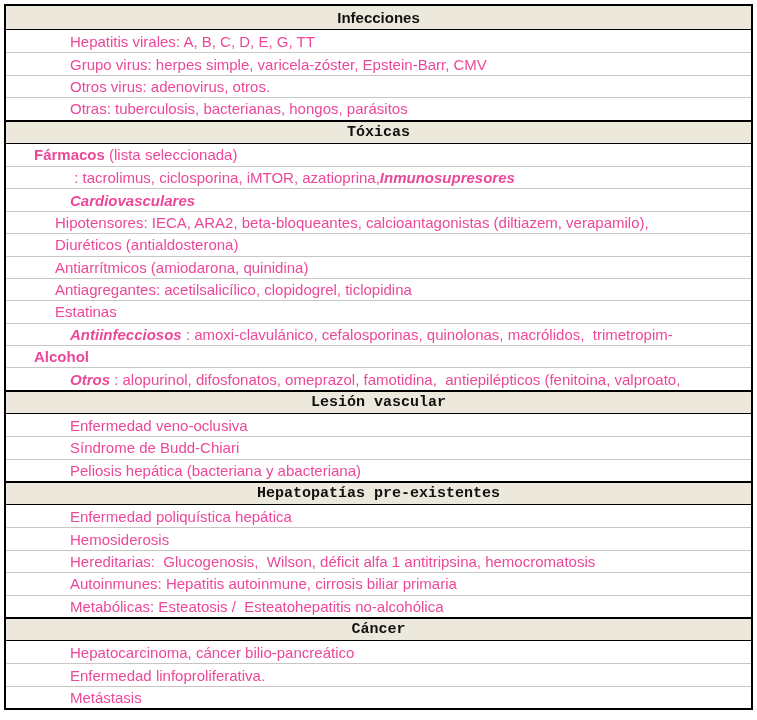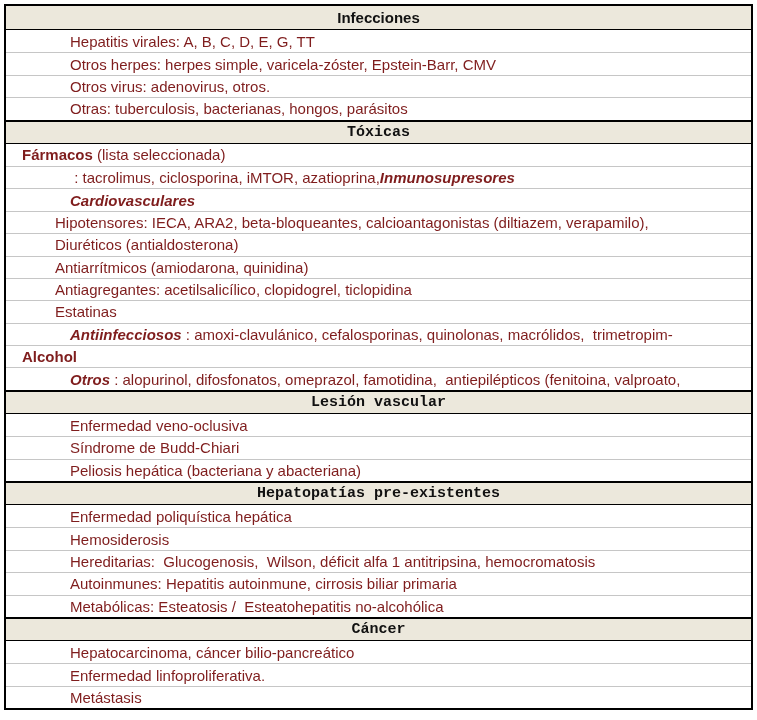--- a/index.html
+++ b/index.html
@@ -30,45 +30,45 @@
   }
   .section-header:not(:first-child) {
     border-top: 2px solid #000000;
     font-family: Liberation Mono, monospace;
   }
   .row {
     height: 22.4px;
     display: flex;
     align-items: center;
     font-size: 15px;
-    color: #7f1d1d;
+    color: #ec4899;
     background: #ffffff;
     overflow: hidden;
   }
   .row:not(.first-in-section) {
     border-top: 1px solid #c6c6c6;
   }
-  .row.indent-0 { padding-left: 16px; }
+  .row.indent-0 { padding-left: 28px; }
   .row.indent-1 { padding-left: 64px; }
   .row.indent-2 { padding-left: 49px; }
   .seg { white-space: pre; }
   .seg.regular { font-weight: normal; font-style: normal; }
   .seg.bold { font-weight: bold; font-style: normal; }
   .seg.bold-italic { font-weight: bold; font-style: italic; }
 </style>
 </head>
 <body>
 
 <div class="table-wrap">
     <div class="section-header">Infecciones</div>
     <div class="row indent-1 first-in-section">
       <span class="seg regular">Hepatitis virales: A, B, C, D, E, G, TT</span>
     </div>
     <div class="row indent-1">
-      <span class="seg regular">Otros herpes: herpes simple, varicela-zóster, Epstein-Barr, CMV</span>
+      <span class="seg regular">Grupo virus: herpes simple, varicela-zóster, Epstein-Barr, CMV</span>
     </div>
     <div class="row indent-1">
       <span class="seg regular">Otros virus: adenovirus, otros.</span>
     </div>
     <div class="row indent-1">
       <span class="seg regular">Otras: tuberculosis, bacterianas, hongos, parásitos</span>
     </div>
     <div class="section-header">Tóxicas</div>
     <div class="row indent-0 first-in-section">
       <span class="seg bold">Fármacos</span>

